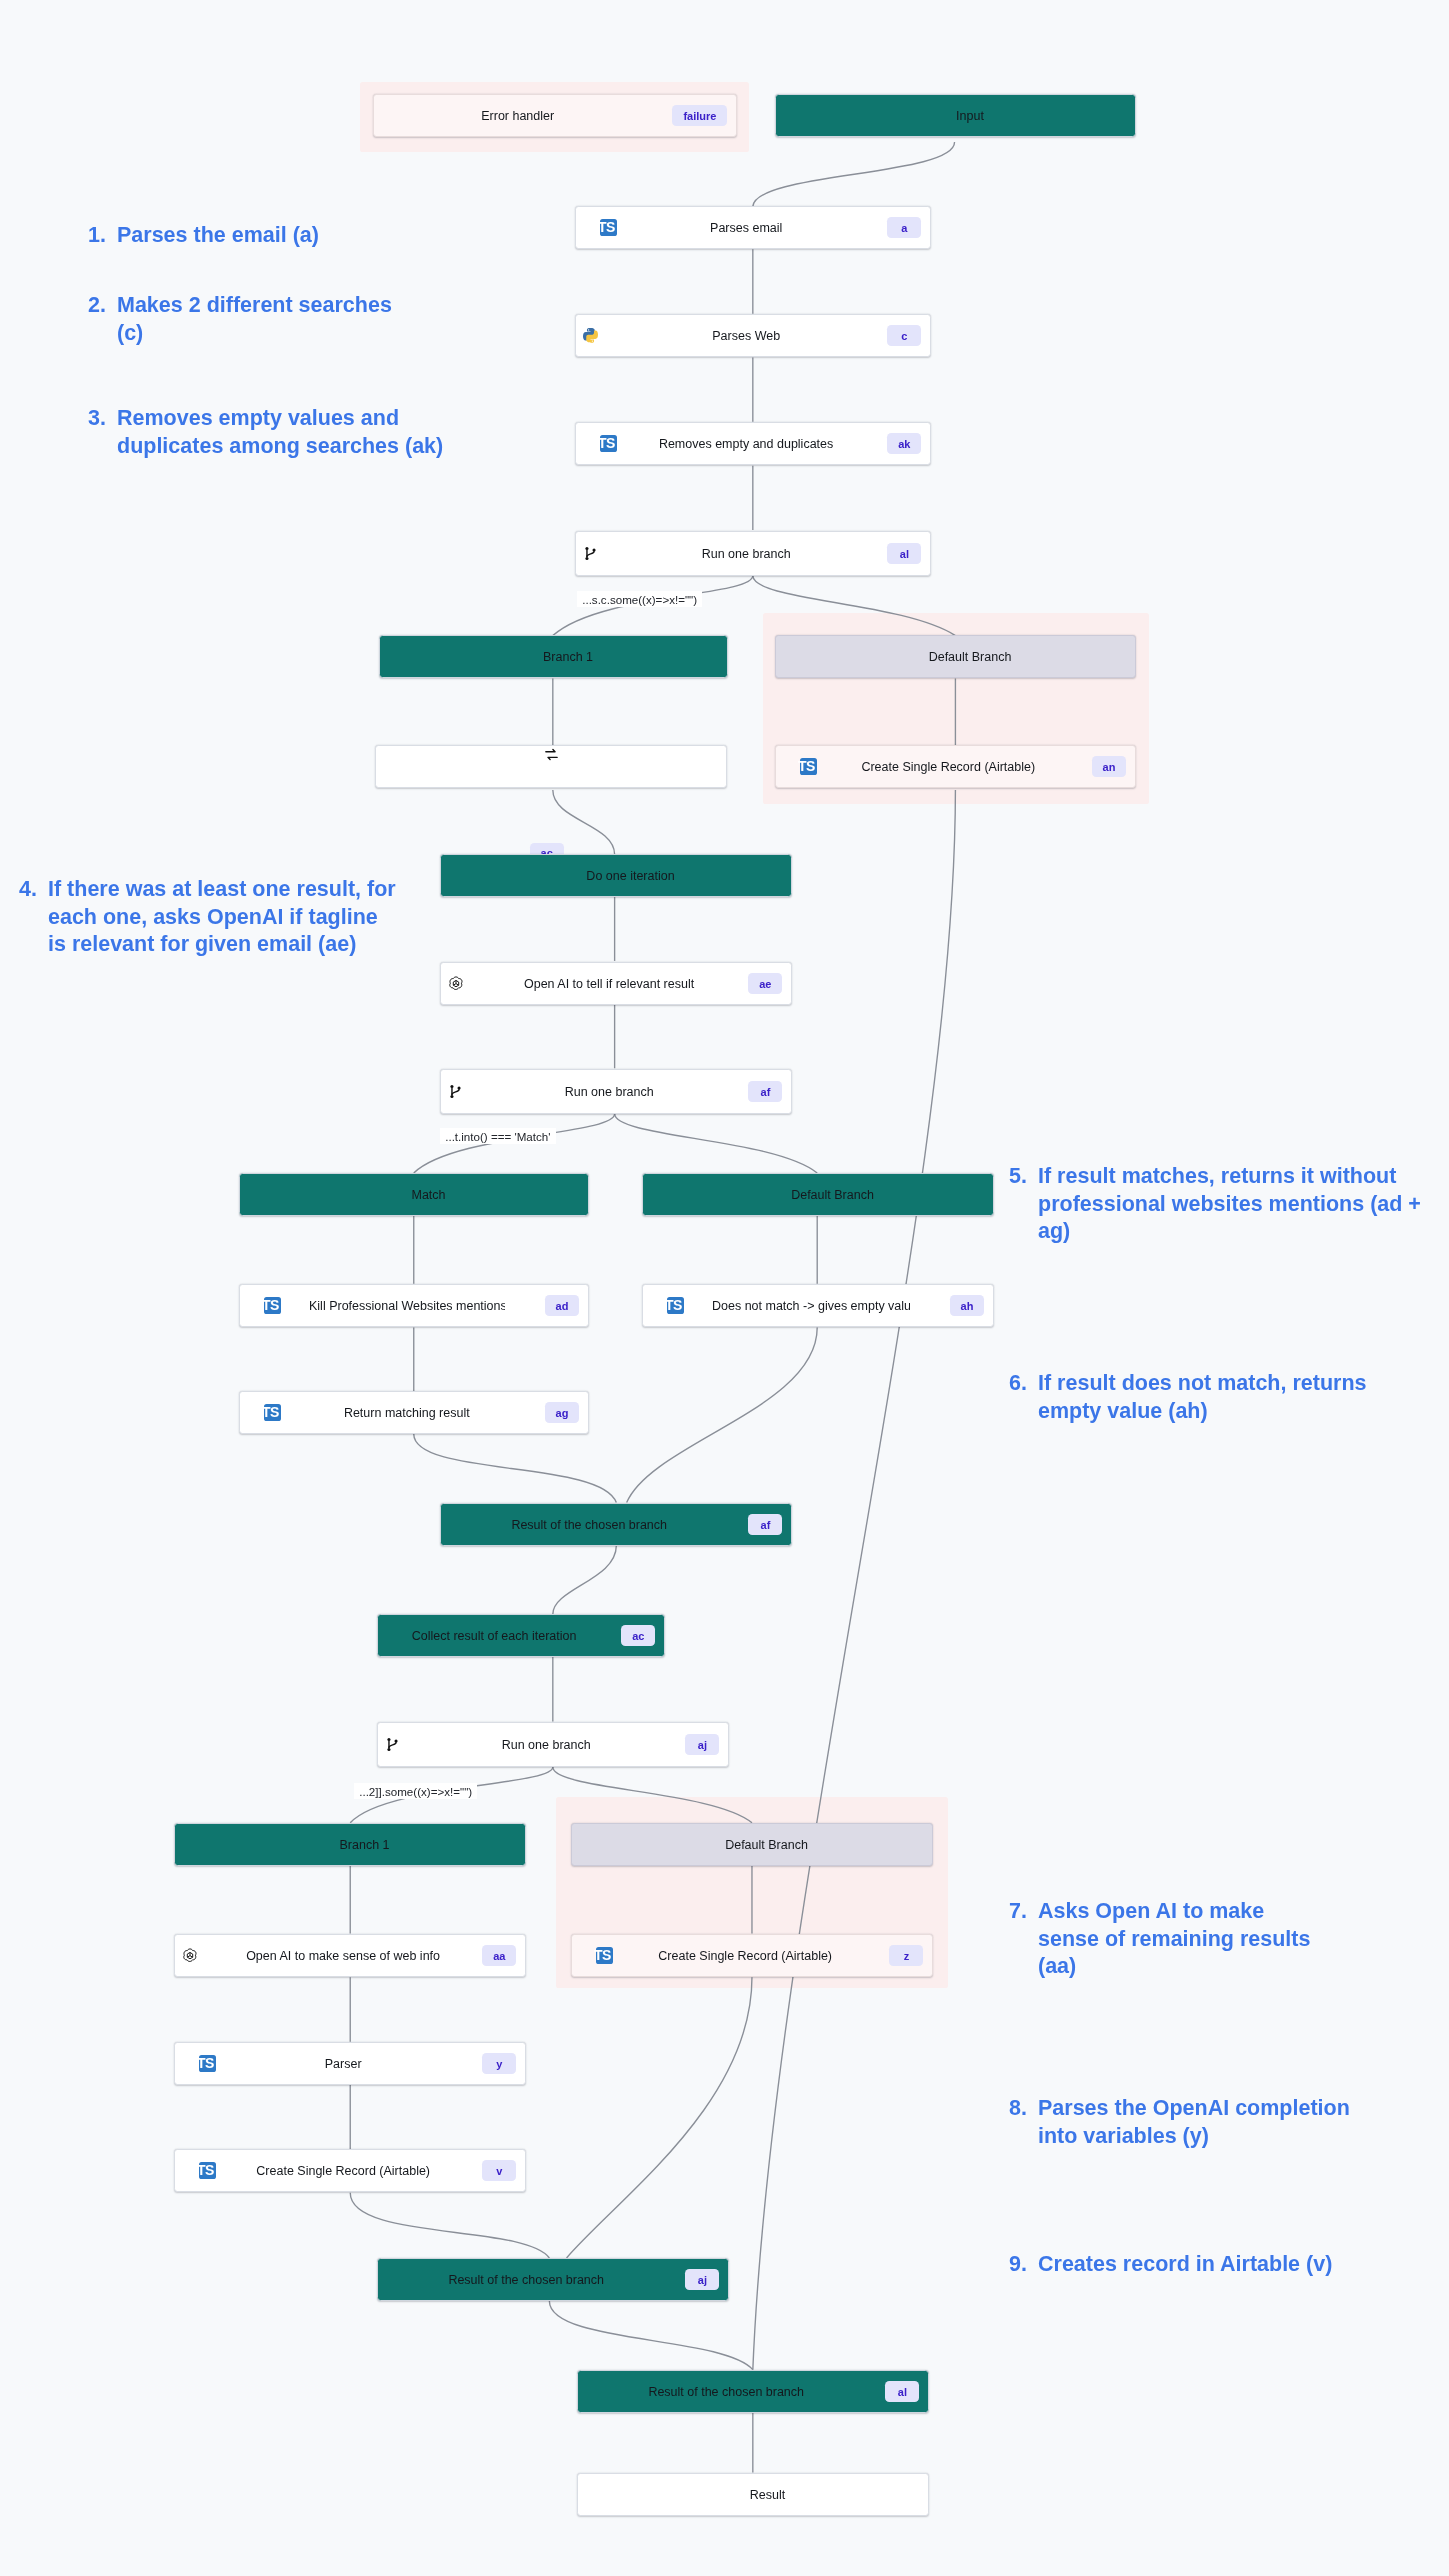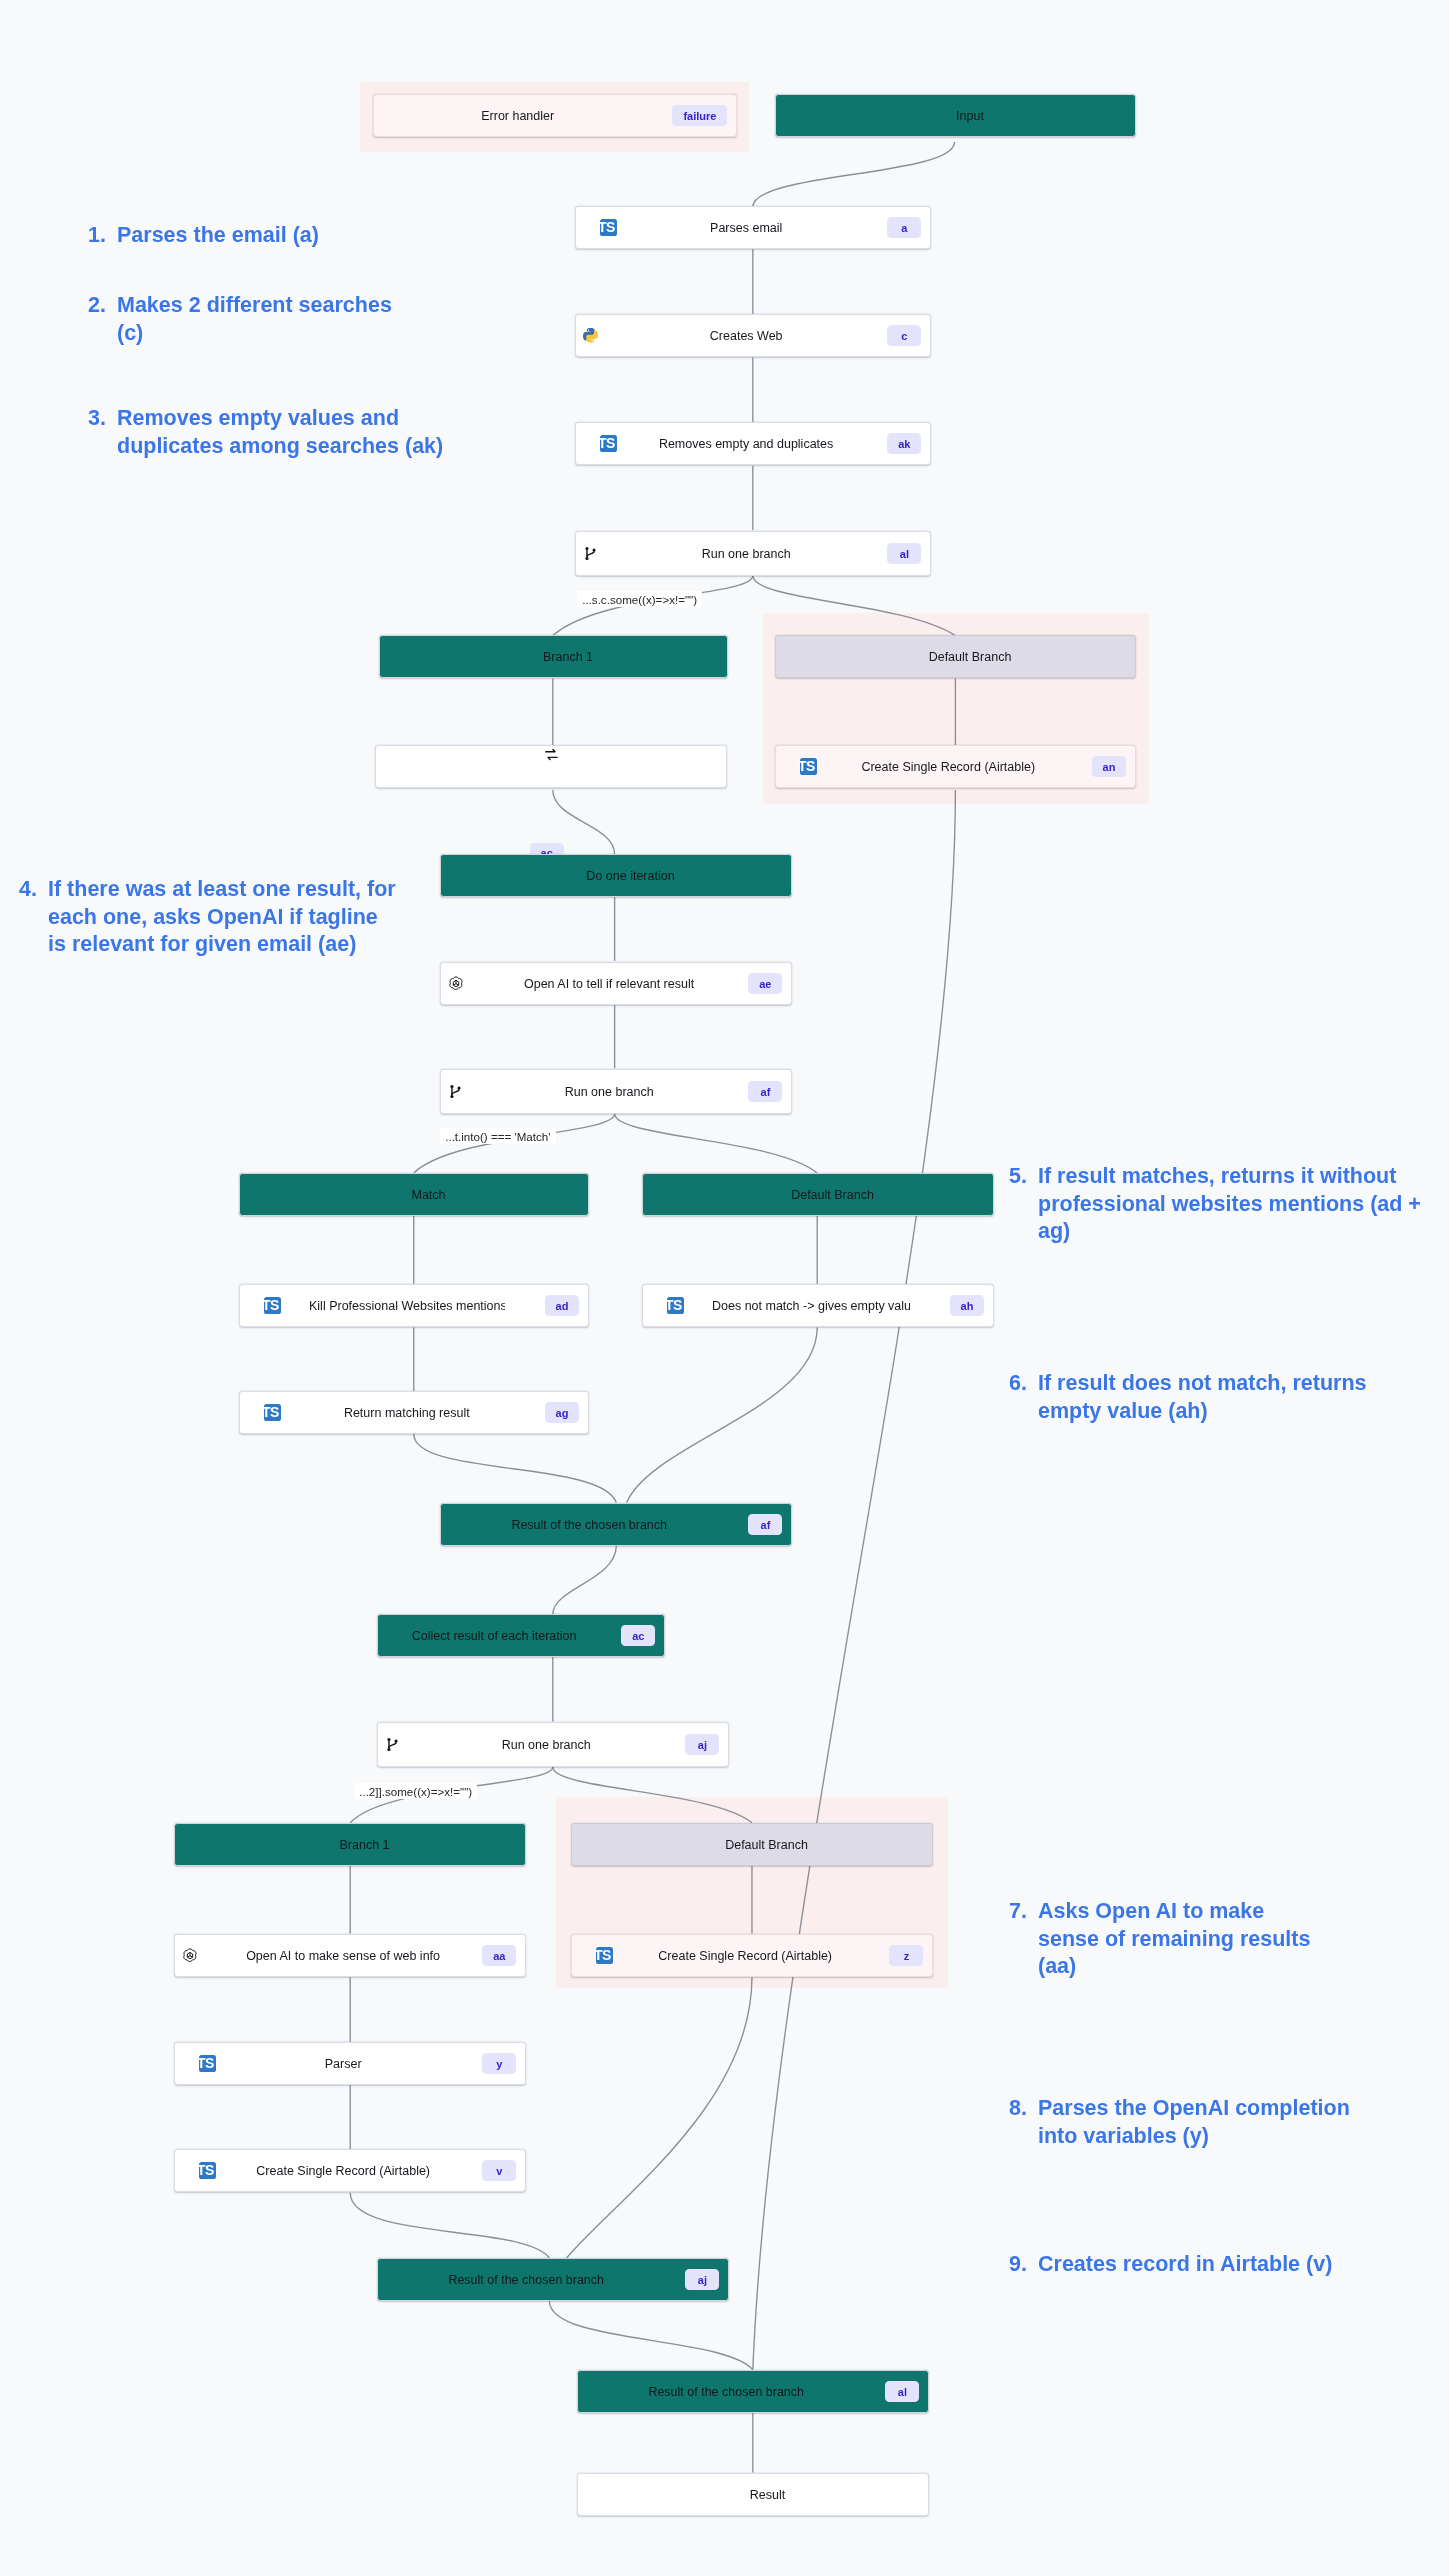--- a/index.html
+++ b/index.html
@@ -169,21 +169,21 @@
     <span class="badge">a</span>
   </div>
 
   <div class="node white" style="left:575px;top:314px;width:356px;height:43px;">
     <span class="ico">
       <svg width="17" height="17" viewBox="0 0 24 24">
         <path fill="#3a6ea5" d="M11.9 1.5c-1.6 0-3 .2-3 .2C7.3 2 7 2.9 7 4.5v2h5v.7H5.3c-1.6 0-3 1-3.5 2.9-.5 2.2-.5 3.6 0 5.9.4 1.7 1.4 2.9 3 2.9H7v-2.6c0-1.8 1.6-3.4 3.4-3.4h4.8c1.5 0 2.8-1.3 2.8-2.8V4.5c0-1.5-1.3-2.6-2.8-2.9 0 0-1.7-.1-3.3-.1zM9.3 3.2c.5 0 .9.4.9.9s-.4.9-.9.9-.9-.4-.9-.9.4-.9.9-.9z"></path>
         <path fill="#f5c542" d="M12.1 22.5c1.6 0 3-.2 3-.2 1.6-.3 1.9-1.2 1.9-2.8v-2h-5v-.7h6.7c1.6 0 3-1 3.5-2.9.5-2.2.5-3.6 0-5.9-.4-1.7-1.4-2.9-3-2.9H17v2.6c0 1.8-1.6 3.4-3.4 3.4H8.8c-1.5 0-2.8 1.3-2.8 2.8v4.6c0 1.5 1.3 2.6 2.8 2.9 0 0 1.7.1 3.3.1zm2.6-1.7c-.5 0-.9-.4-.9-.9s.4-.9.9-.9.9.4.9.9-.4.9-.9.9z"></path>
       </svg>
     </span>
-    <span class="label">Creates Web</span>
+    <span class="label">Parses Web</span>
     <span class="badge">c</span>
   </div>
 
   <div class="node white" style="left:575px;top:422px;width:356px;height:43px;">
     <span class="ico">
         <span class="ts-ico">TS</span>
       </span>
     <span class="label">Removes empty and duplicates</span>
     <span class="badge">ak</span>
   </div>

